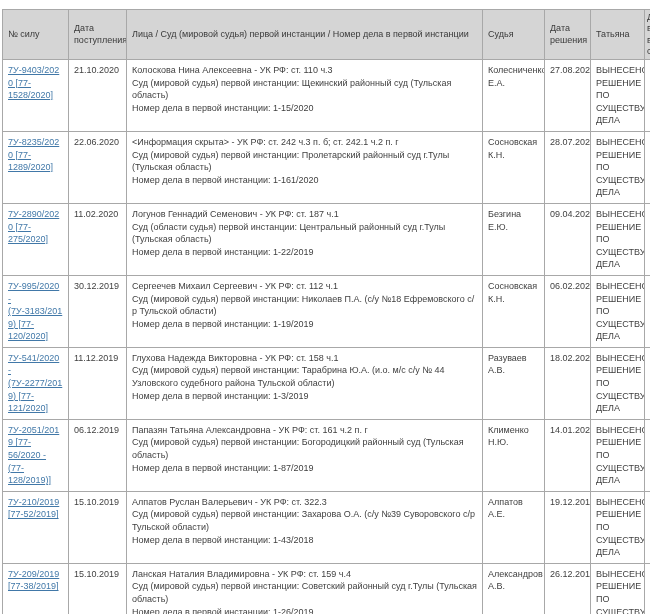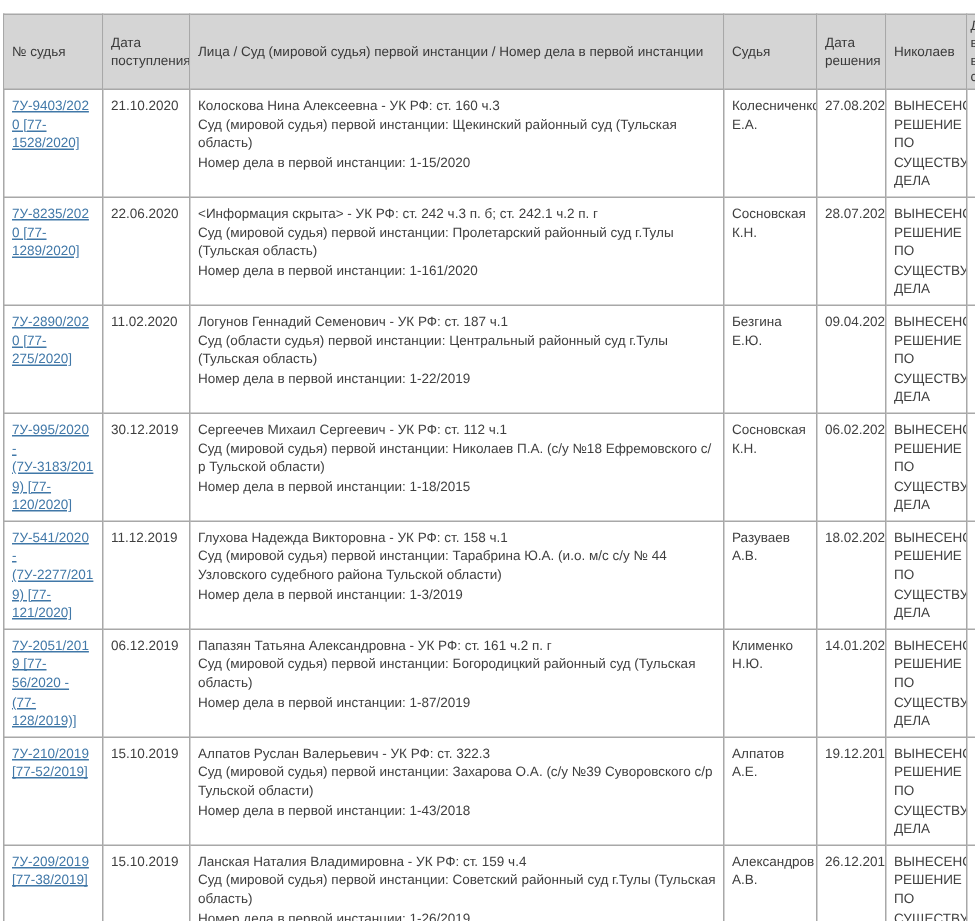--- a/index.html
+++ b/index.html
@@ -67,37 +67,37 @@
     <col class="w-case">
       <col class="w-rdate">
       <col class="w-info">
     <col class="w-judge">
       <col class="w-ddate">
       <col class="w-dec">
       <col class="w-eff">
   </colgroup>
   <thead>
     <tr>
-      <th>№ судья</th>
+      <th>№ силу</th>
       <th>Дата поступления</th>
       <th>Лица / Суд (мировой судья) первой инстанции / Номер дела в первой инстанции</th>
       <th>Судья</th>
       <th>Дата решения</th>
-      <th>Николаев</th>
+      <th>Татьяна</th>
       <th class="h-eff">Дата вступления в силу</th>
     </tr>
   </thead>
   <tbody id="rows">
   <tr>
     <td class="c-case">
       <a class="case-link">7У-9403/2020 [77-1528/2020]</a>
     </td>
     <td class="c-rdate">21.10.2020</td>
     <td class="c-info">
-      <div>Колоскова Нина Алексеевна - УК РФ: ст. 160 ч.3</div>
+      <div>Колоскова Нина Алексеевна - УК РФ: ст. 110 ч.3</div>
       <div>Суд (мировой судья) первой инстанции: Щекинский районный суд (Тульская область)</div>
       <div>Номер дела в первой инстанции: 1-15/2020</div>
     </td>
     <td class="c-judge">Колесниченко Е.А.</td>
     <td class="c-ddate">27.08.2020</td>
     <td class="c-dec">ВЫНЕСЕНО РЕШЕНИЕ ПО СУЩЕСТВУ ДЕЛА</td>
     <td class="c-eff"></td>
   </tr>
 
   <tr>
@@ -133,21 +133,21 @@
   </tr>
 
   <tr>
     <td class="c-case">
       <a class="case-link">7У-995/2020 - (7У-3183/2019) [77-120/2020]</a>
     </td>
     <td class="c-rdate">30.12.2019</td>
     <td class="c-info">
       <div>Сергеечев Михаил Сергеевич - УК РФ: ст. 112 ч.1</div>
       <div>Суд (мировой судья) первой инстанции: Николаев П.А. (с/у №18 Ефремовского с/р Тульской области)</div>
-      <div>Номер дела в первой инстанции: 1-18/2015</div>
+      <div>Номер дела в первой инстанции: 1-19/2019</div>
     </td>
     <td class="c-judge">Сосновская К.Н.</td>
     <td class="c-ddate">06.02.2020</td>
     <td class="c-dec">ВЫНЕСЕНО РЕШЕНИЕ ПО СУЩЕСТВУ ДЕЛА</td>
     <td class="c-eff"></td>
   </tr>
 
   <tr>
     <td class="c-case">
       <a class="case-link">7У-541/2020 - (7У-2277/2019) [77-121/2020]</a>

